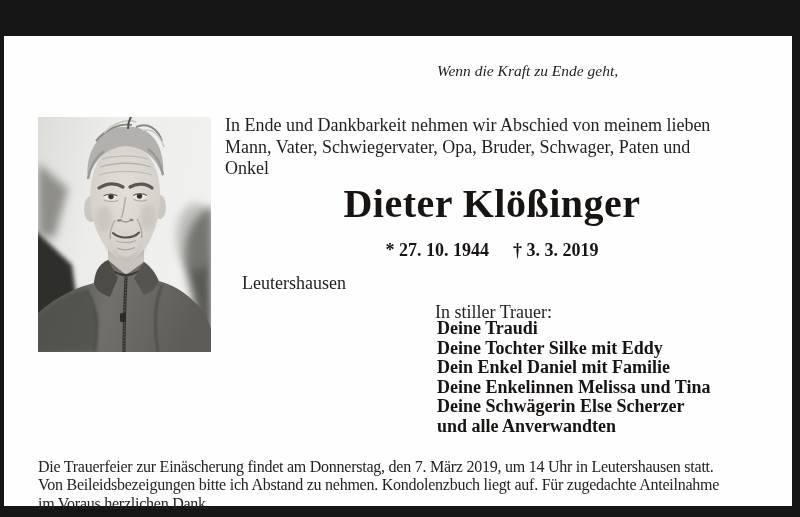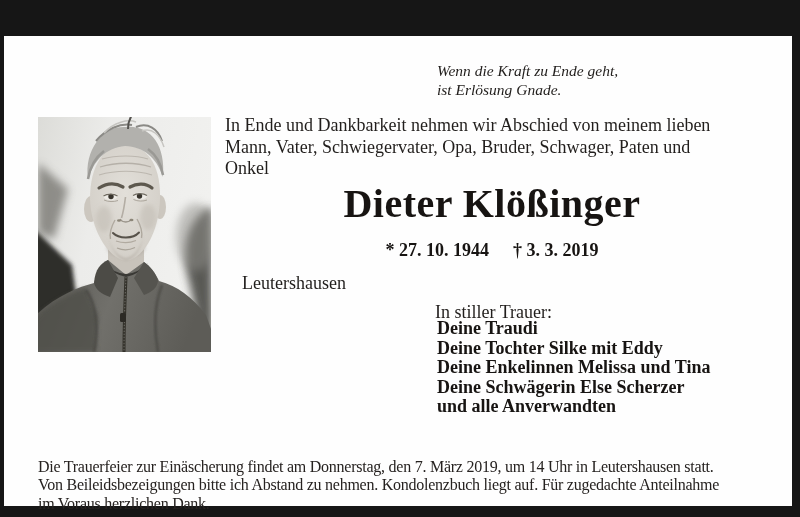--- a/index.html
+++ b/index.html
@@ -177,21 +177,20 @@
       <path d="M75,116 C81,122 95,122 101,115.5" stroke="#57524a" stroke-width="2" fill="none" stroke-linecap="round"></path>
       <path d="M78,124 C84,126 92,126 98,123.5" stroke="#b0aaa0" stroke-width="1.2" fill="none"></path>
       <path d="M79,131 Q88,135 97,130.5" stroke="#a9a399" stroke-width="1.3" fill="none"></path>
 
       <path d="M70,118 C72,130 80,140 88,141 C96,140 104,129 106,117 C104,132 97,142 88,144 C79,142 72,131 70,118 Z" fill="#b5afa6" opacity="0.6" filter="url(#blur1)"></path>
     </svg>
   </div>
 
   <div class="abs epigraph">
     <div>Wenn die Kraft zu Ende geht,</div>
-    <div>ist Erlösung Gnade.</div>
   </div>
 
   <div class="abs intro">
     <div>In Ende und Dankbarkeit nehmen wir Abschied von meinem lieben</div>
     <div>Mann, Vater, Schwiegervater, Opa, Bruder, Schwager, Paten und</div>
     <div>Onkel</div>
   </div>
 
   <div class="abs name">Dieter Klößinger</div>
 
@@ -200,20 +199,21 @@
     <span>† 3. 3. 2019</span>
   </div>
 
   <div class="abs place">Leutershausen</div>
 
   <div class="abs mourning-heading">In stiller Trauer:</div>
 
   <div class="abs mourners">
     <div>Deine Traudi</div>
     <div>Deine Tochter Silke mit Eddy</div>
+    <div>Dein Enkel Daniel mit Familie</div>
     <div>Deine Enkelinnen Melissa und Tina</div>
     <div>Deine Schwägerin Else Scherzer</div>
     <div>und alle Anverwandten</div>
   </div>
 
   <div class="abs funeral">
     <div>Die Trauerfeier zur Einäscherung findet am Donnerstag, den 7. März 2019, um 14 Uhr in Leutershausen statt.</div>
     <div>Von Beileidsbezeigungen bitte ich Abstand zu nehmen. Kondolenzbuch liegt auf. Für zugedachte Anteilnahme</div>
     <div>im Voraus herzlichen Dank.</div>
   </div>

